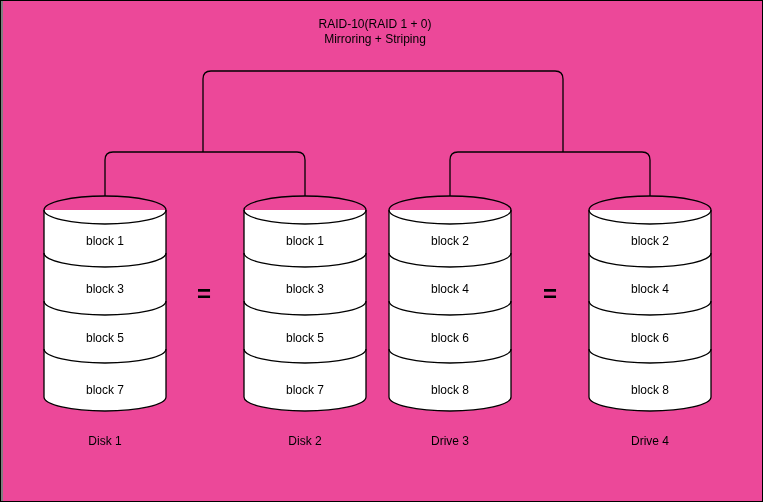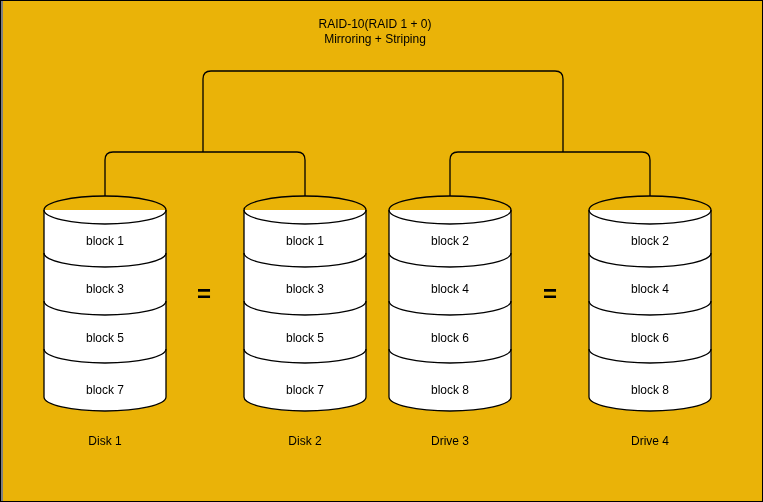--- a/index.html
+++ b/index.html
@@ -7,21 +7,21 @@
     padding: 0;
     background: #ffffff;
     font-family: "Liberation Sans", sans-serif;
   }
   .canvas {
     position: relative;
     width: 763px;
     height: 502px;
     box-sizing: border-box;
     border: 1px solid #000000;
-    background: #eab308;
+    background: #ec4899;
     overflow: hidden;
   }
   .window-edge-left {
     position: absolute;
     left: 0; top: 0; bottom: 0;
     width: 2px;
     background: #808080;
   }
   svg { display: block; }
   .stroke {

